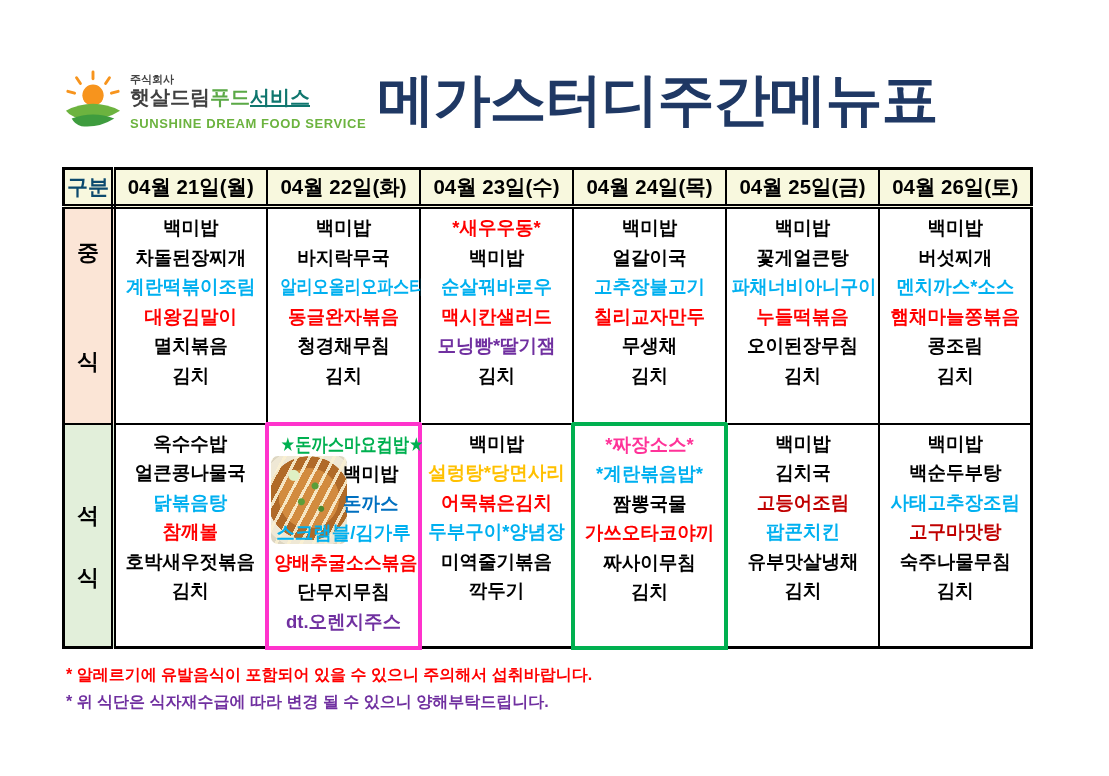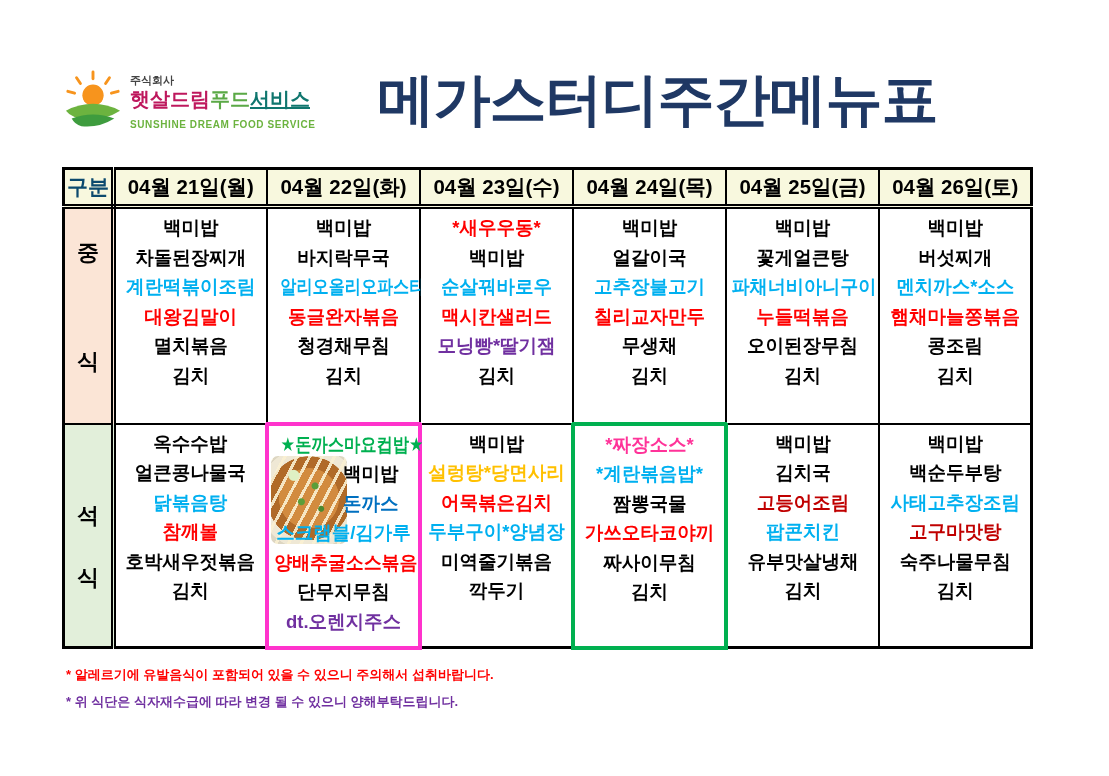--- a/index.html
+++ b/index.html
@@ -5,24 +5,24 @@
   html,body{margin:0;padding:0;background:#fff;}
   .page{position:relative;width:1073px;height:776px;background:#fff;overflow:hidden;
         font-family:"Liberation Sans","DejaVu Sans",sans-serif;}
 
   
   .logo-block{position:absolute;left:62px;top:70px;display:flex;align-items:center;gap:6px;}
   .logo-mark{flex:0 0 auto;}
   .logo-text{display:flex;flex-direction:column;line-height:1.1;}
   .logo-company{font-size:11px;color:#444;font-weight:700;margin-bottom:1px;}
   .logo-brand{font-size:20px;font-weight:800;white-space:nowrap;}
-  .logo-brand .b-orange{color:#be185d;}
+  .logo-brand .b-orange{color:#404040;}
   .logo-brand .b-green{color:#5BA946;}
   .logo-brand .b-navy{color:#0f766e;text-decoration:underline;}
-  .logo-english{font-size:10px;letter-spacing:.6px;color:#6CB33F;font-weight:700;margin-top:9px;white-space:nowrap;}
+  .logo-english{font-size:13px;letter-spacing:.6px;color:#6CB33F;font-weight:700;margin-top:9px;white-space:nowrap;}
 
   .page-title{position:absolute;left:280px;top:62px;width:755px;text-align:center;
               font-size:57px;font-weight:800;color:#1F3864;letter-spacing:-1px;white-space:nowrap;}
 
   
   table.menu{position:absolute;left:62px;top:167px;width:968px;border-collapse:collapse;
              table-layout:fixed;border:3px solid #000;background:#fff;}
   th,td{border:2px solid #000;box-sizing:border-box;}
   tr.header-row th{background:#F8F8DE;height:38px;font-size:21px;font-weight:800;
                    border-bottom:5px double #000;padding:0 1px;}
@@ -51,21 +51,21 @@
     background:
       radial-gradient(circle at 30% 22%, #dff0c4 0 5px, transparent 6px),
       radial-gradient(circle at 58% 34%, #5a9e3a 0 3px, transparent 4px),
       radial-gradient(circle at 40% 52%, #5a9e3a 0 3px, transparent 4px),
       radial-gradient(circle at 66% 60%, #4b8a30 0 2.5px, transparent 3.5px),
       repeating-linear-gradient(118deg, rgba(250,240,210,.9) 0 3px, rgba(250,240,210,0) 3px 11px),
       radial-gradient(circle at 50% 48%, #d28b3f 0 50%, #b06a28 51% 70%, #efe8d5 71% 86%, #ddd6c2 87% 100%);
   }
 
   
-  .notes{position:absolute;left:66px;top:661px;font-size:13px;font-weight:700;line-height:27px;}
+  .notes{position:absolute;left:66px;top:661px;font-size:16px;font-weight:700;line-height:27px;}
   .note-line{white-space:nowrap;}
 </style>
 </head>
 <body>
 
 <div class="page">
 
   <div class="logo-block">
     <div class="logo-mark">
       <svg width="62" height="60" viewBox="0 0 64 62">

